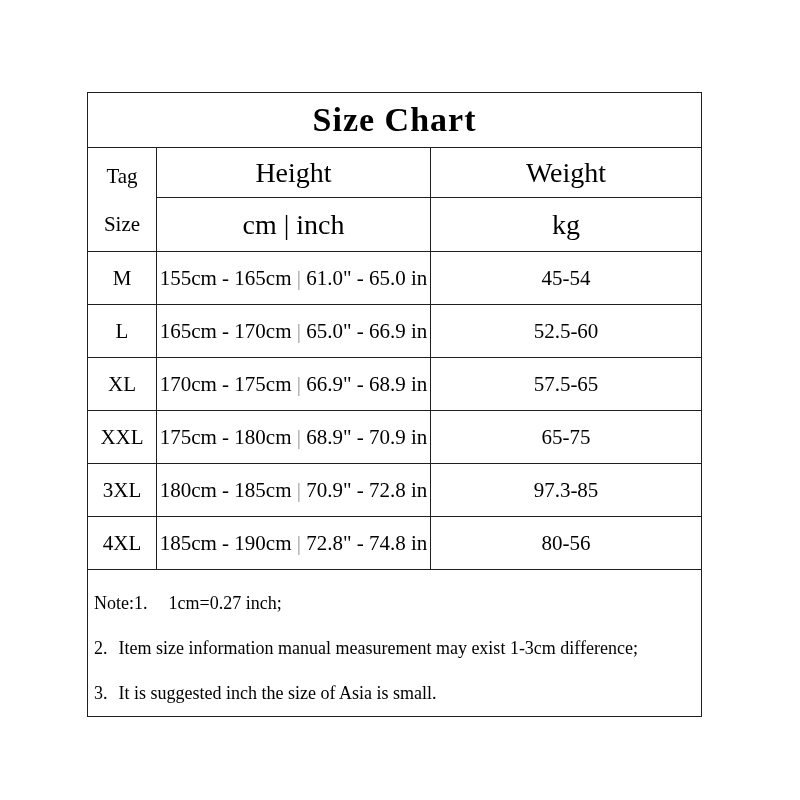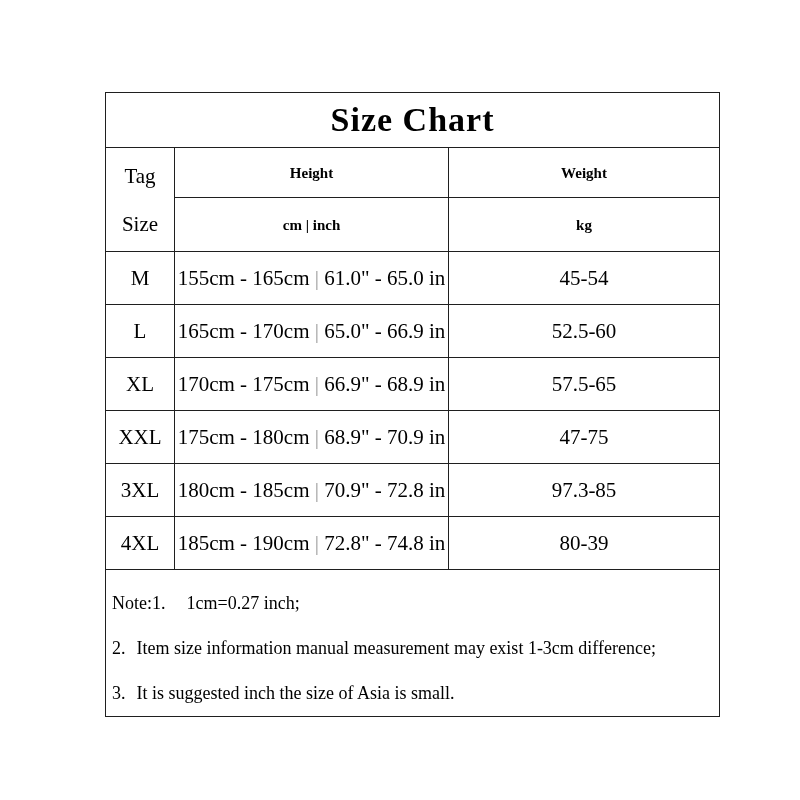--- a/index.html
+++ b/index.html
@@ -10,21 +10,21 @@
     color: #000000;
     overflow: hidden;
   }
   .page {
     position: relative;
     width: 800px; height: 800px;
     background: #ffffff;
   }
   table.size-table {
     position: absolute;
-    left: 105px; top: 92px;
+    left: 87px; top: 92px;
     width: 614px;
     border-collapse: collapse;
     table-layout: fixed;
     background: #ffffff;
     border-radius: 26px;
   }
   table.size-table td {
     border: 1.5px solid #1f1f1f;
     text-align: center;
     vertical-align: middle;
@@ -41,22 +41,22 @@
     letter-spacing: 1px;
   }
   tr.row-head td { height: 50px; }
   tr.row-subhead td { height: 54px; }
   td.tag-merged-cell {
     font-weight: normal;
     font-size: 21px;
   }
   td.tag-merged-cell .tag-line { line-height: 48px; }
   .col-header-text, .col-subheader-text {
-    font-weight: bold;
-    font-size: 15px;
+    font-weight: normal;
+    font-size: 28px;
   }
   tr.row-data td {
     height: 53px;
     font-size: 21px;
   }
   .pipe { color: #9b9b9b; }
 
   tr.row-notes td {
     height: 143px;
     text-align: left;
@@ -128,33 +128,33 @@
 
     <tr class="row-data">
       <td>XL</td>
       <td><span>170cm - 175cm</span> <span class="pipe">|</span> <span>66.9" - 68.9 in</span></td>
       <td>57.5-65</td>
     </tr>
 
     <tr class="row-data">
       <td>XXL</td>
       <td><span>175cm - 180cm</span> <span class="pipe">|</span> <span>68.9" - 70.9 in</span></td>
-      <td>47-75</td>
+      <td>65-75</td>
     </tr>
 
     <tr class="row-data">
       <td>3XL</td>
       <td><span>180cm - 185cm</span> <span class="pipe">|</span> <span>70.9" - 72.8 in</span></td>
       <td>97.3-85</td>
     </tr>
 
     <tr class="row-data">
       <td>4XL</td>
       <td><span>185cm - 190cm</span> <span class="pipe">|</span> <span>72.8" - 74.8 in</span></td>
-      <td>80-39</td>
+      <td>80-56</td>
     </tr>
 
     <tr class="row-notes">
       <td colspan="3">
         <div class="note-line first">
           <span class="note-prefix">Note:1.</span>
           <span class="note-text">1cm=0.27 inch;</span>
         </div>
         <div class="note-line">
           <span class="note-prefix">2.</span>

